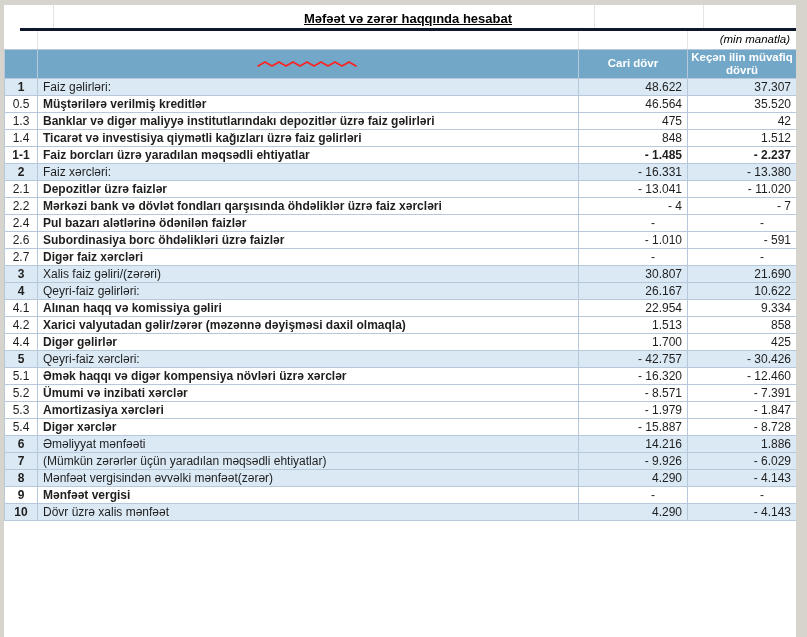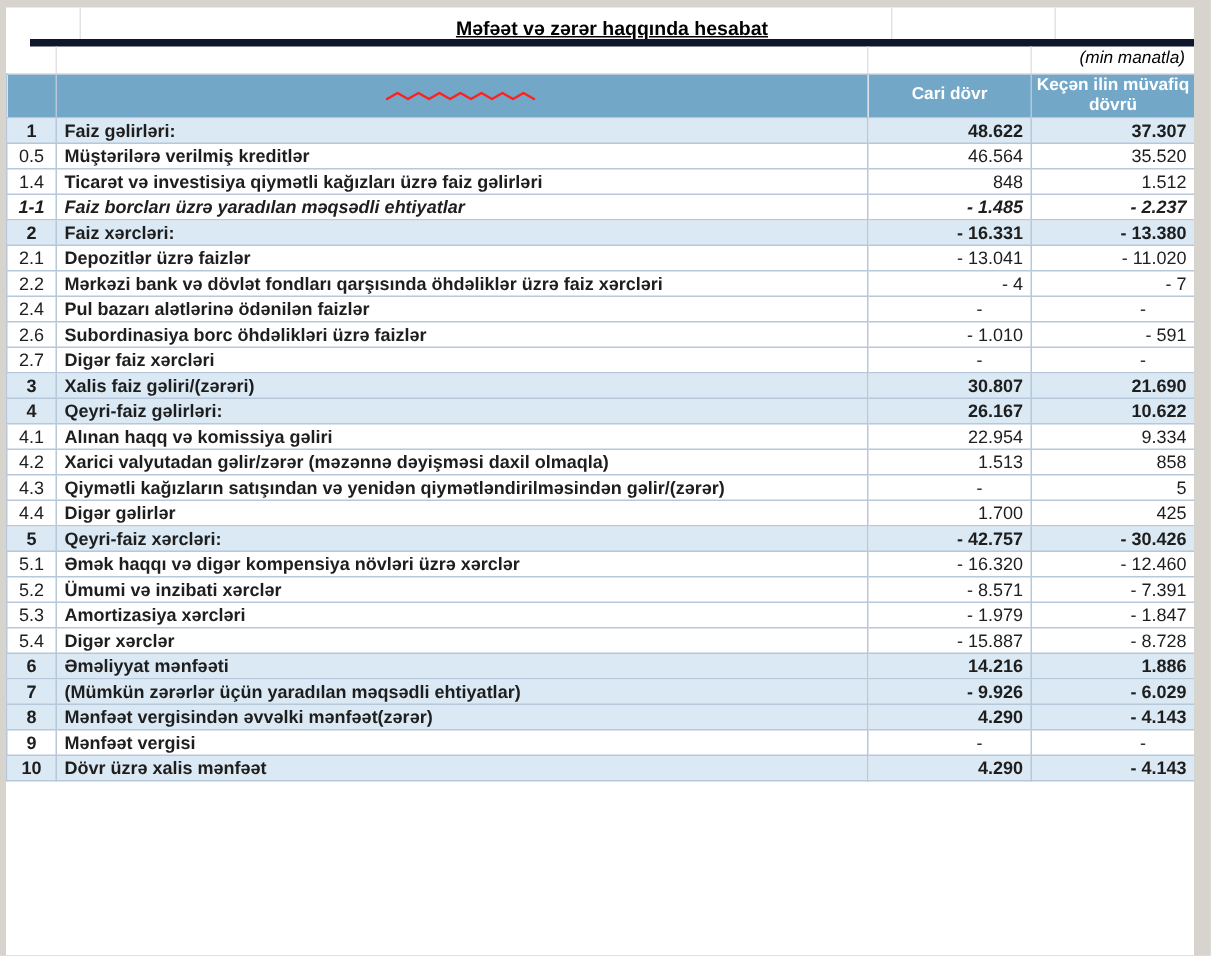--- a/index.html
+++ b/index.html
@@ -17,21 +17,21 @@
     left:4px; top:5px;
     width:792px; height:632px;
     background:#ffffff;
     overflow:hidden;
   }
 
   
   .title-block {
     position:relative;
     height:26px;
-    border-bottom:5px solid #0f172a;
+    border-bottom:3px solid #0f172a;
     margin-left:16px;
   }
   .title-text {
     position:absolute; left:0; right:0; top:6px;
     text-align:center;
     font-weight:bold;
     font-size:13px;
     color:#000;
     text-decoration:underline;
   }
@@ -85,23 +85,23 @@
     vertical-align:middle;
   }
   .c-num { text-align:center; padding:0 2px !important; }
   .c-num.num-bold { font-weight:bold; }
   .c-label { text-align:left;font-weight:bold; }
   .c-val { text-align:right; }
   .c-val.dash { padding-right:32px !important; }
 
   tr.row-total td {
     background:var(--total-bg, #dbe9f4);
-    font-weight:bold;
-  }
-  tr.row-bold td { font-weight:bold;font-style:italic; }
+    font-weight:normal;
+  }
+  tr.row-bold td { font-weight:bold; }
 
   .squiggle-svg { display:block; margin:0 auto; }
   .squiggle-path {
     stroke:var(--squiggle, #ff2020);
     stroke-width:1.6;
     fill:none;
     stroke-linejoin:round;
     stroke-linecap:round;
   }
 </style>
@@ -151,20 +151,26 @@
             <td class="c-val">48.622</td>
             <td class="c-val">37.307</td>
           </tr>
           <tr class="row-normal">
             <td class="c-num">0.5</td>
             <td class="c-label">Müştərilərə verilmiş kreditlər</td>
             <td class="c-val">46.564</td>
             <td class="c-val">35.520</td>
           </tr>
           <tr class="row-normal">
+            <td class="c-num">1.3</td>
+            <td class="c-label">Banklar və digər maliyyə institutlarındakı depozitlər üzrə faiz gəlirləri</td>
+            <td class="c-val">475</td>
+            <td class="c-val">42</td>
+          </tr>
+          <tr class="row-normal">
             <td class="c-num">1.4</td>
             <td class="c-label">Ticarət və investisiya qiymətli kağızları üzrə faiz gəlirləri</td>
             <td class="c-val">848</td>
             <td class="c-val">1.512</td>
           </tr>
           <tr class="row-bold">
             <td class="c-num num-bold">1-1</td>
             <td class="c-label">Faiz borcları üzrə yaradılan məqsədli ehtiyatlar</td>
             <td class="c-val">- 1.485</td>
             <td class="c-val">- 2.237</td>
@@ -223,26 +229,20 @@
             <td class="c-val">22.954</td>
             <td class="c-val">9.334</td>
           </tr>
           <tr class="row-normal">
             <td class="c-num">4.2</td>
             <td class="c-label">Xarici valyutadan gəlir/zərər (məzənnə dəyişməsi daxil olmaqla)</td>
             <td class="c-val">1.513</td>
             <td class="c-val">858</td>
           </tr>
           <tr class="row-normal">
-            <td class="c-num">4.3</td>
-            <td class="c-label">Qiymətli kağızların satışından və yenidən qiymətləndirilməsindən gəlir/(zərər)</td>
-            <td class="c-val dash">-</td>
-            <td class="c-val">5</td>
-          </tr>
-          <tr class="row-normal">
             <td class="c-num">4.4</td>
             <td class="c-label">Digər gəlirlər</td>
             <td class="c-val">1.700</td>
             <td class="c-val">425</td>
           </tr>
           <tr class="row-total">
             <td class="c-num num-bold">5</td>
             <td class="c-label">Qeyri-faiz xərcləri:</td>
             <td class="c-val">- 42.757</td>
             <td class="c-val">- 30.426</td>

